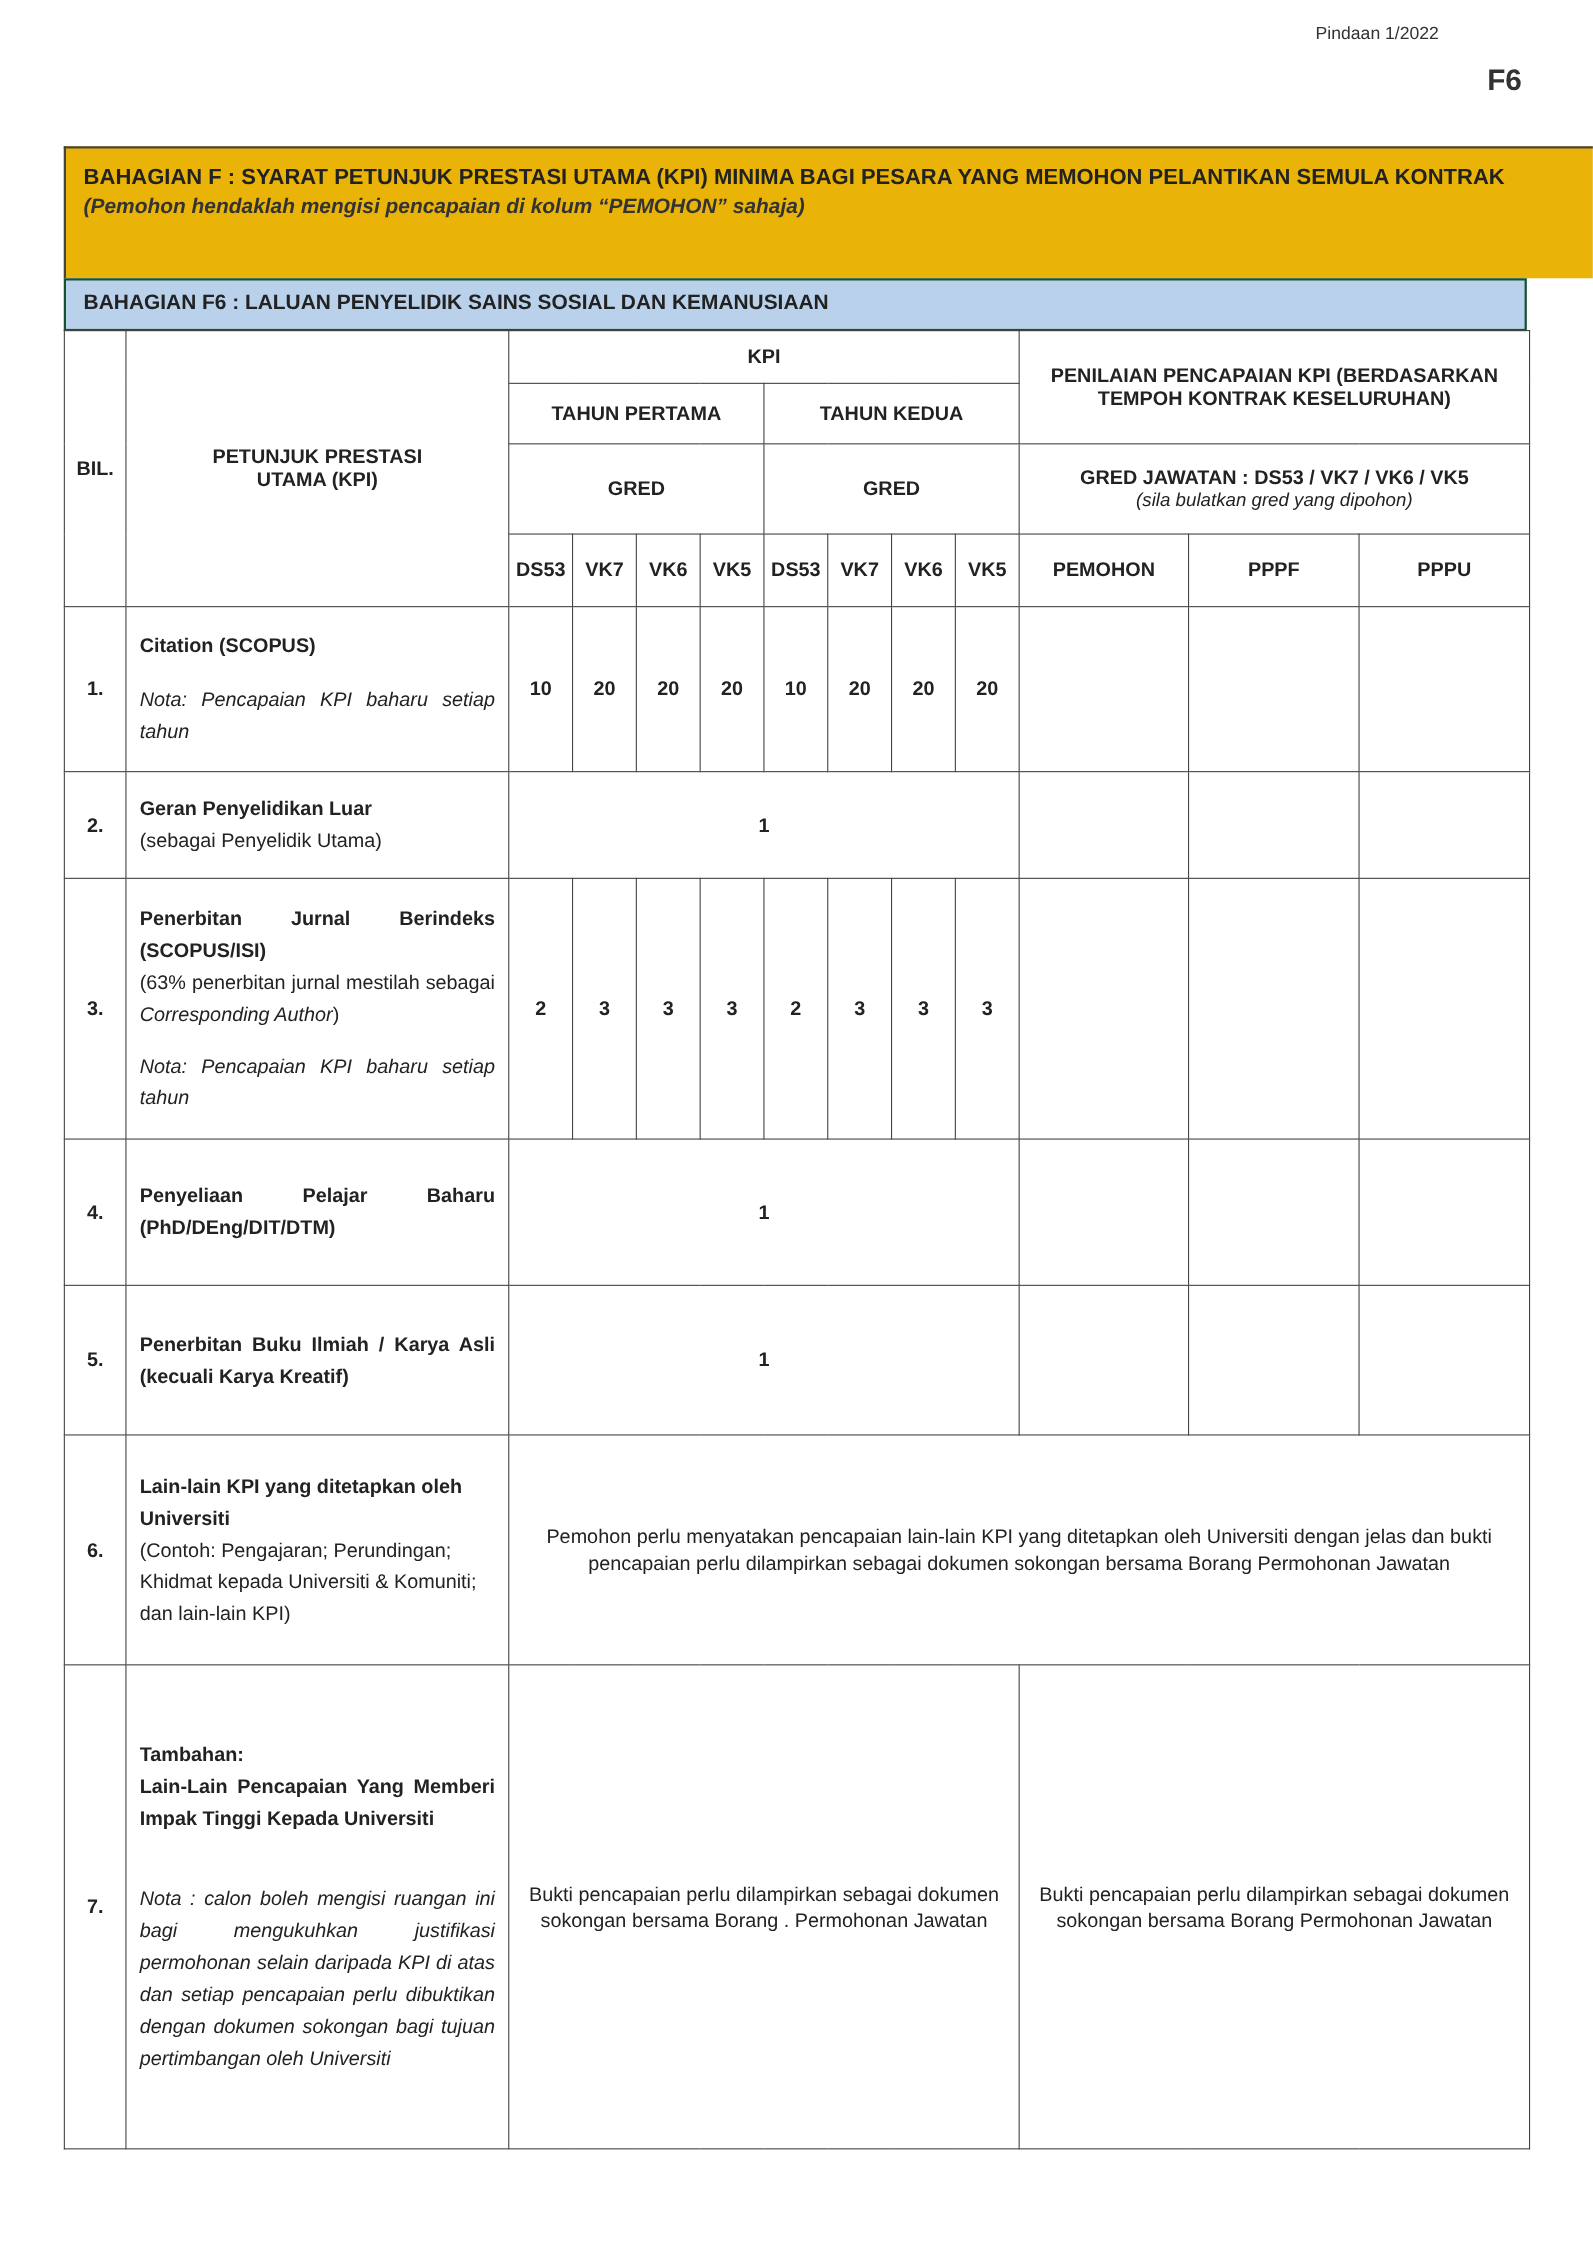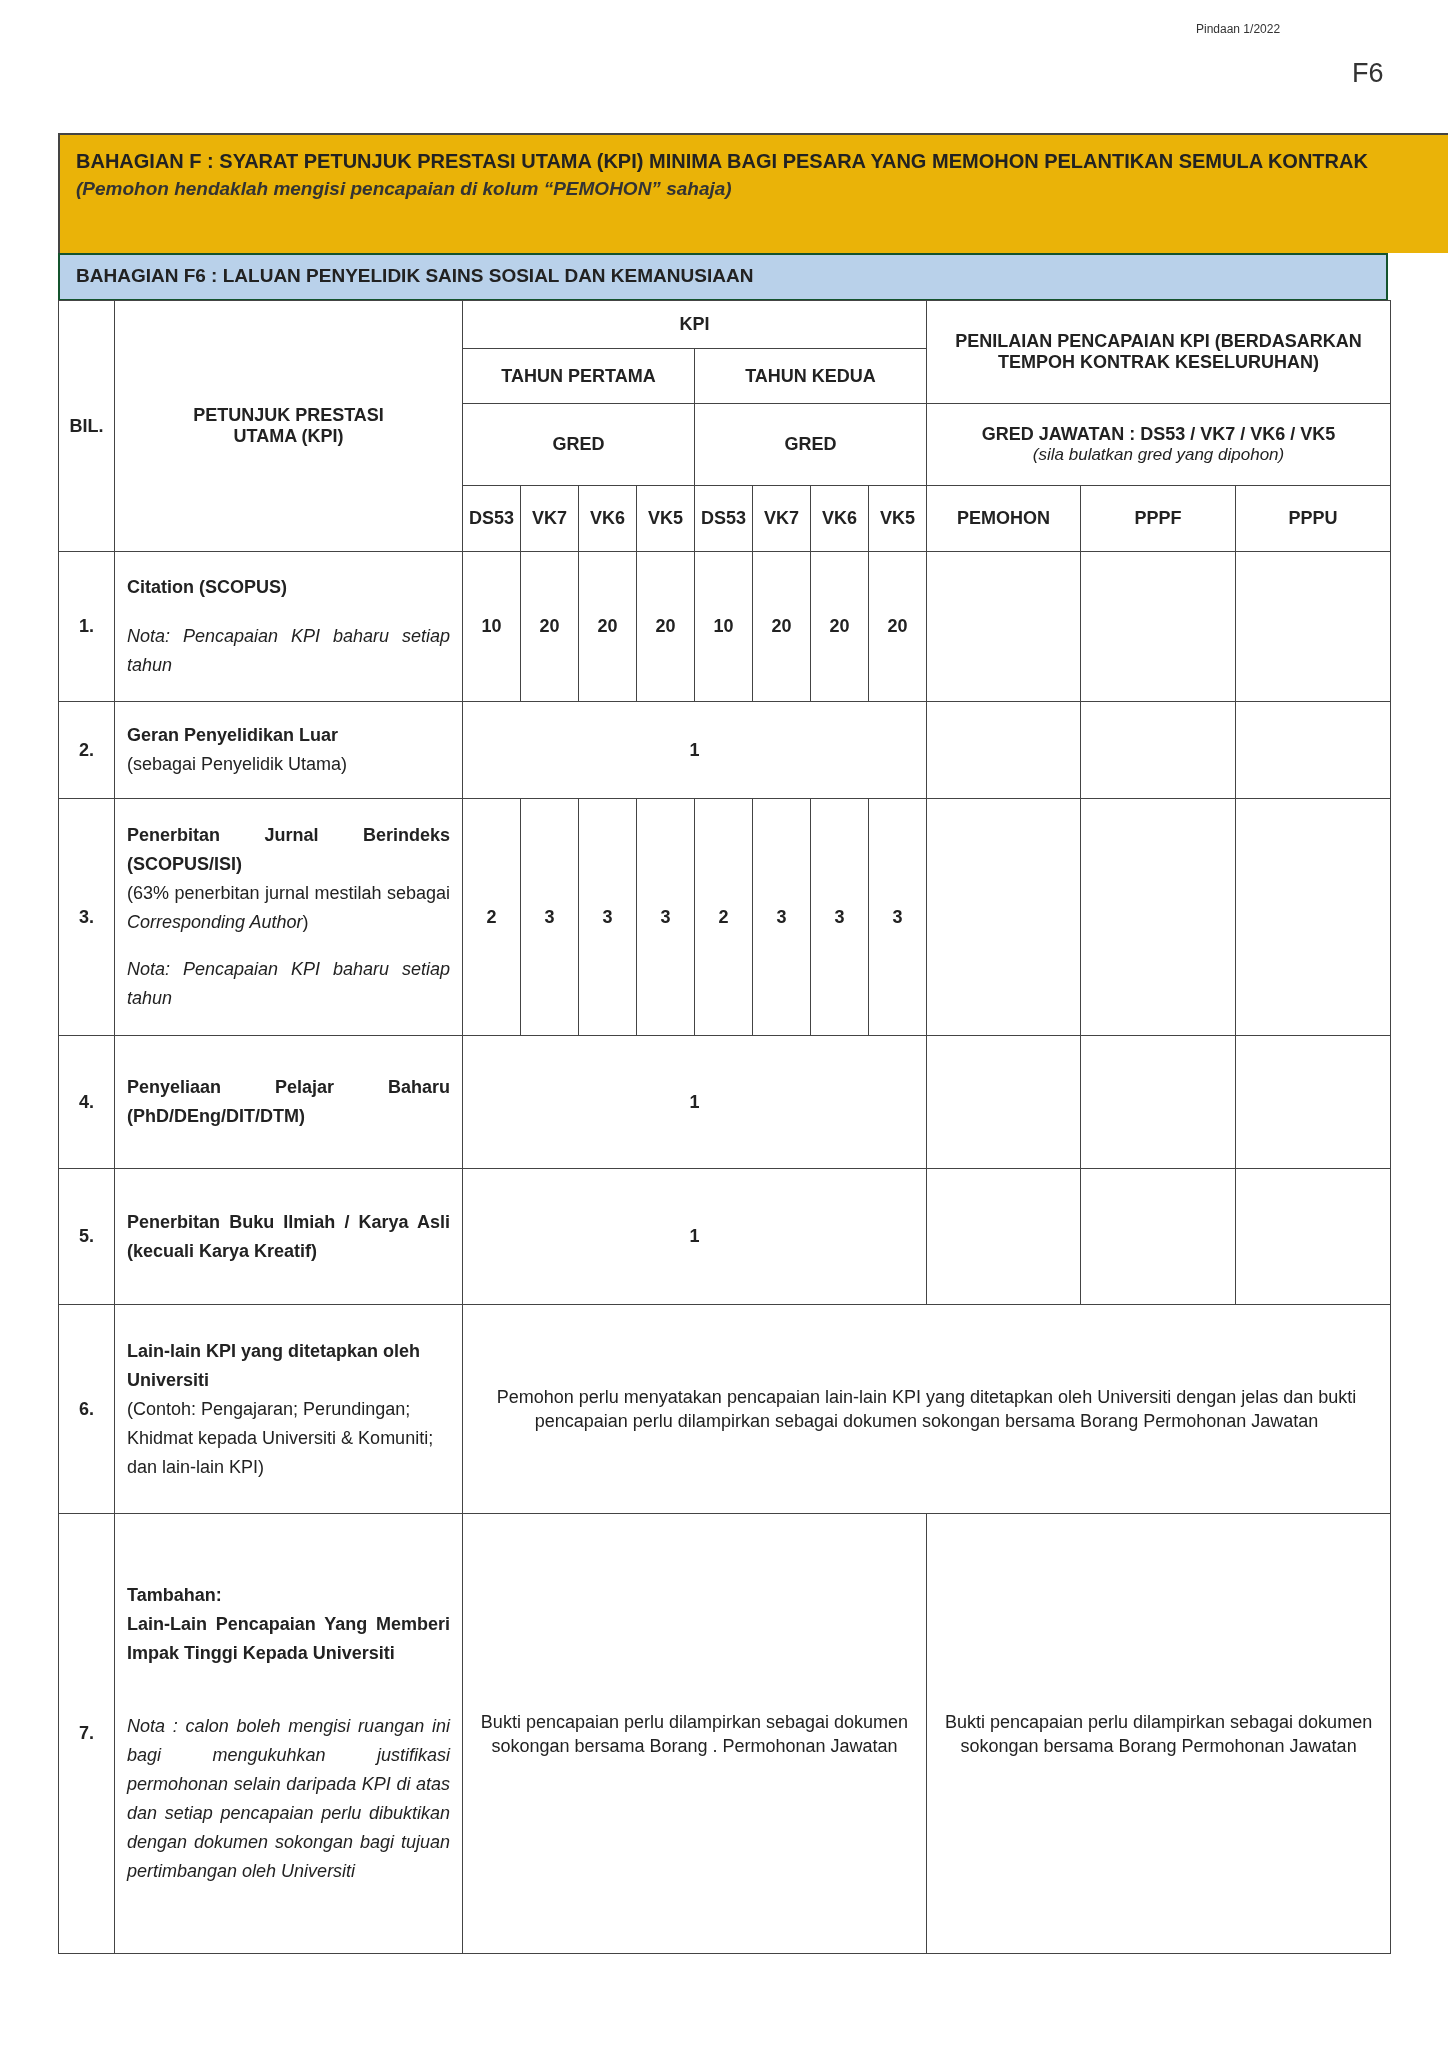--- a/index.html
+++ b/index.html
@@ -1,18 +1,18 @@
 <!DOCTYPE html>
 <html><head>
 <meta charset="utf-8">
 <style>
   html, body { margin:0; padding:0; background:#ffffff; }
   body { width:1448px; height:2048px; position:relative; font-family:"Liberation Sans", sans-serif; color:#222; }
-  .pindaan { position:absolute; left:1196px; top:22px; font-size:12px; color:#333; }
-  .formcode { position:absolute; left:1352px; top:58px; font-size:27px; font-weight:normal; color:#333; }
+  .pindaan { position:absolute; left:1196px; top:22px; font-size:16px; color:#333; }
+  .formcode { position:absolute; left:1352px; top:58px; font-size:27px; font-weight:bold; color:#333; }
 
   .sectF { position:absolute; left:58px; top:133px; width:1423px; height:120px; background:#eab308; border:2px solid #444; border-bottom:none; box-sizing:border-box; padding:12px 16px 0 16px; }
   .sectF .t { font-weight:bold; font-size:20px; line-height:28px; color:#222; }
   .sectF .s { font-style:italic; font-size:19px; line-height:28px; color:#333;font-weight:bold; }
   .sectF6 { position:absolute; left:58px; top:253px; width:1330px; height:48px; background:#b9d1ea; border:2px solid #14532d; box-sizing:border-box; padding:10px 16px; font-weight:bold; font-size:19px; color:#222; }
 
   table.kpi { position:absolute; left:58px; top:300px; width:1332px; border-collapse:collapse; table-layout:fixed; }
   table.kpi td { border:1.5px solid #444; text-align:center; vertical-align:middle; padding:0; font-size:18px; }
   .hd { font-weight:bold; font-size:17px; }
   .hdc { font-size:17px; font-weight:bold; }

